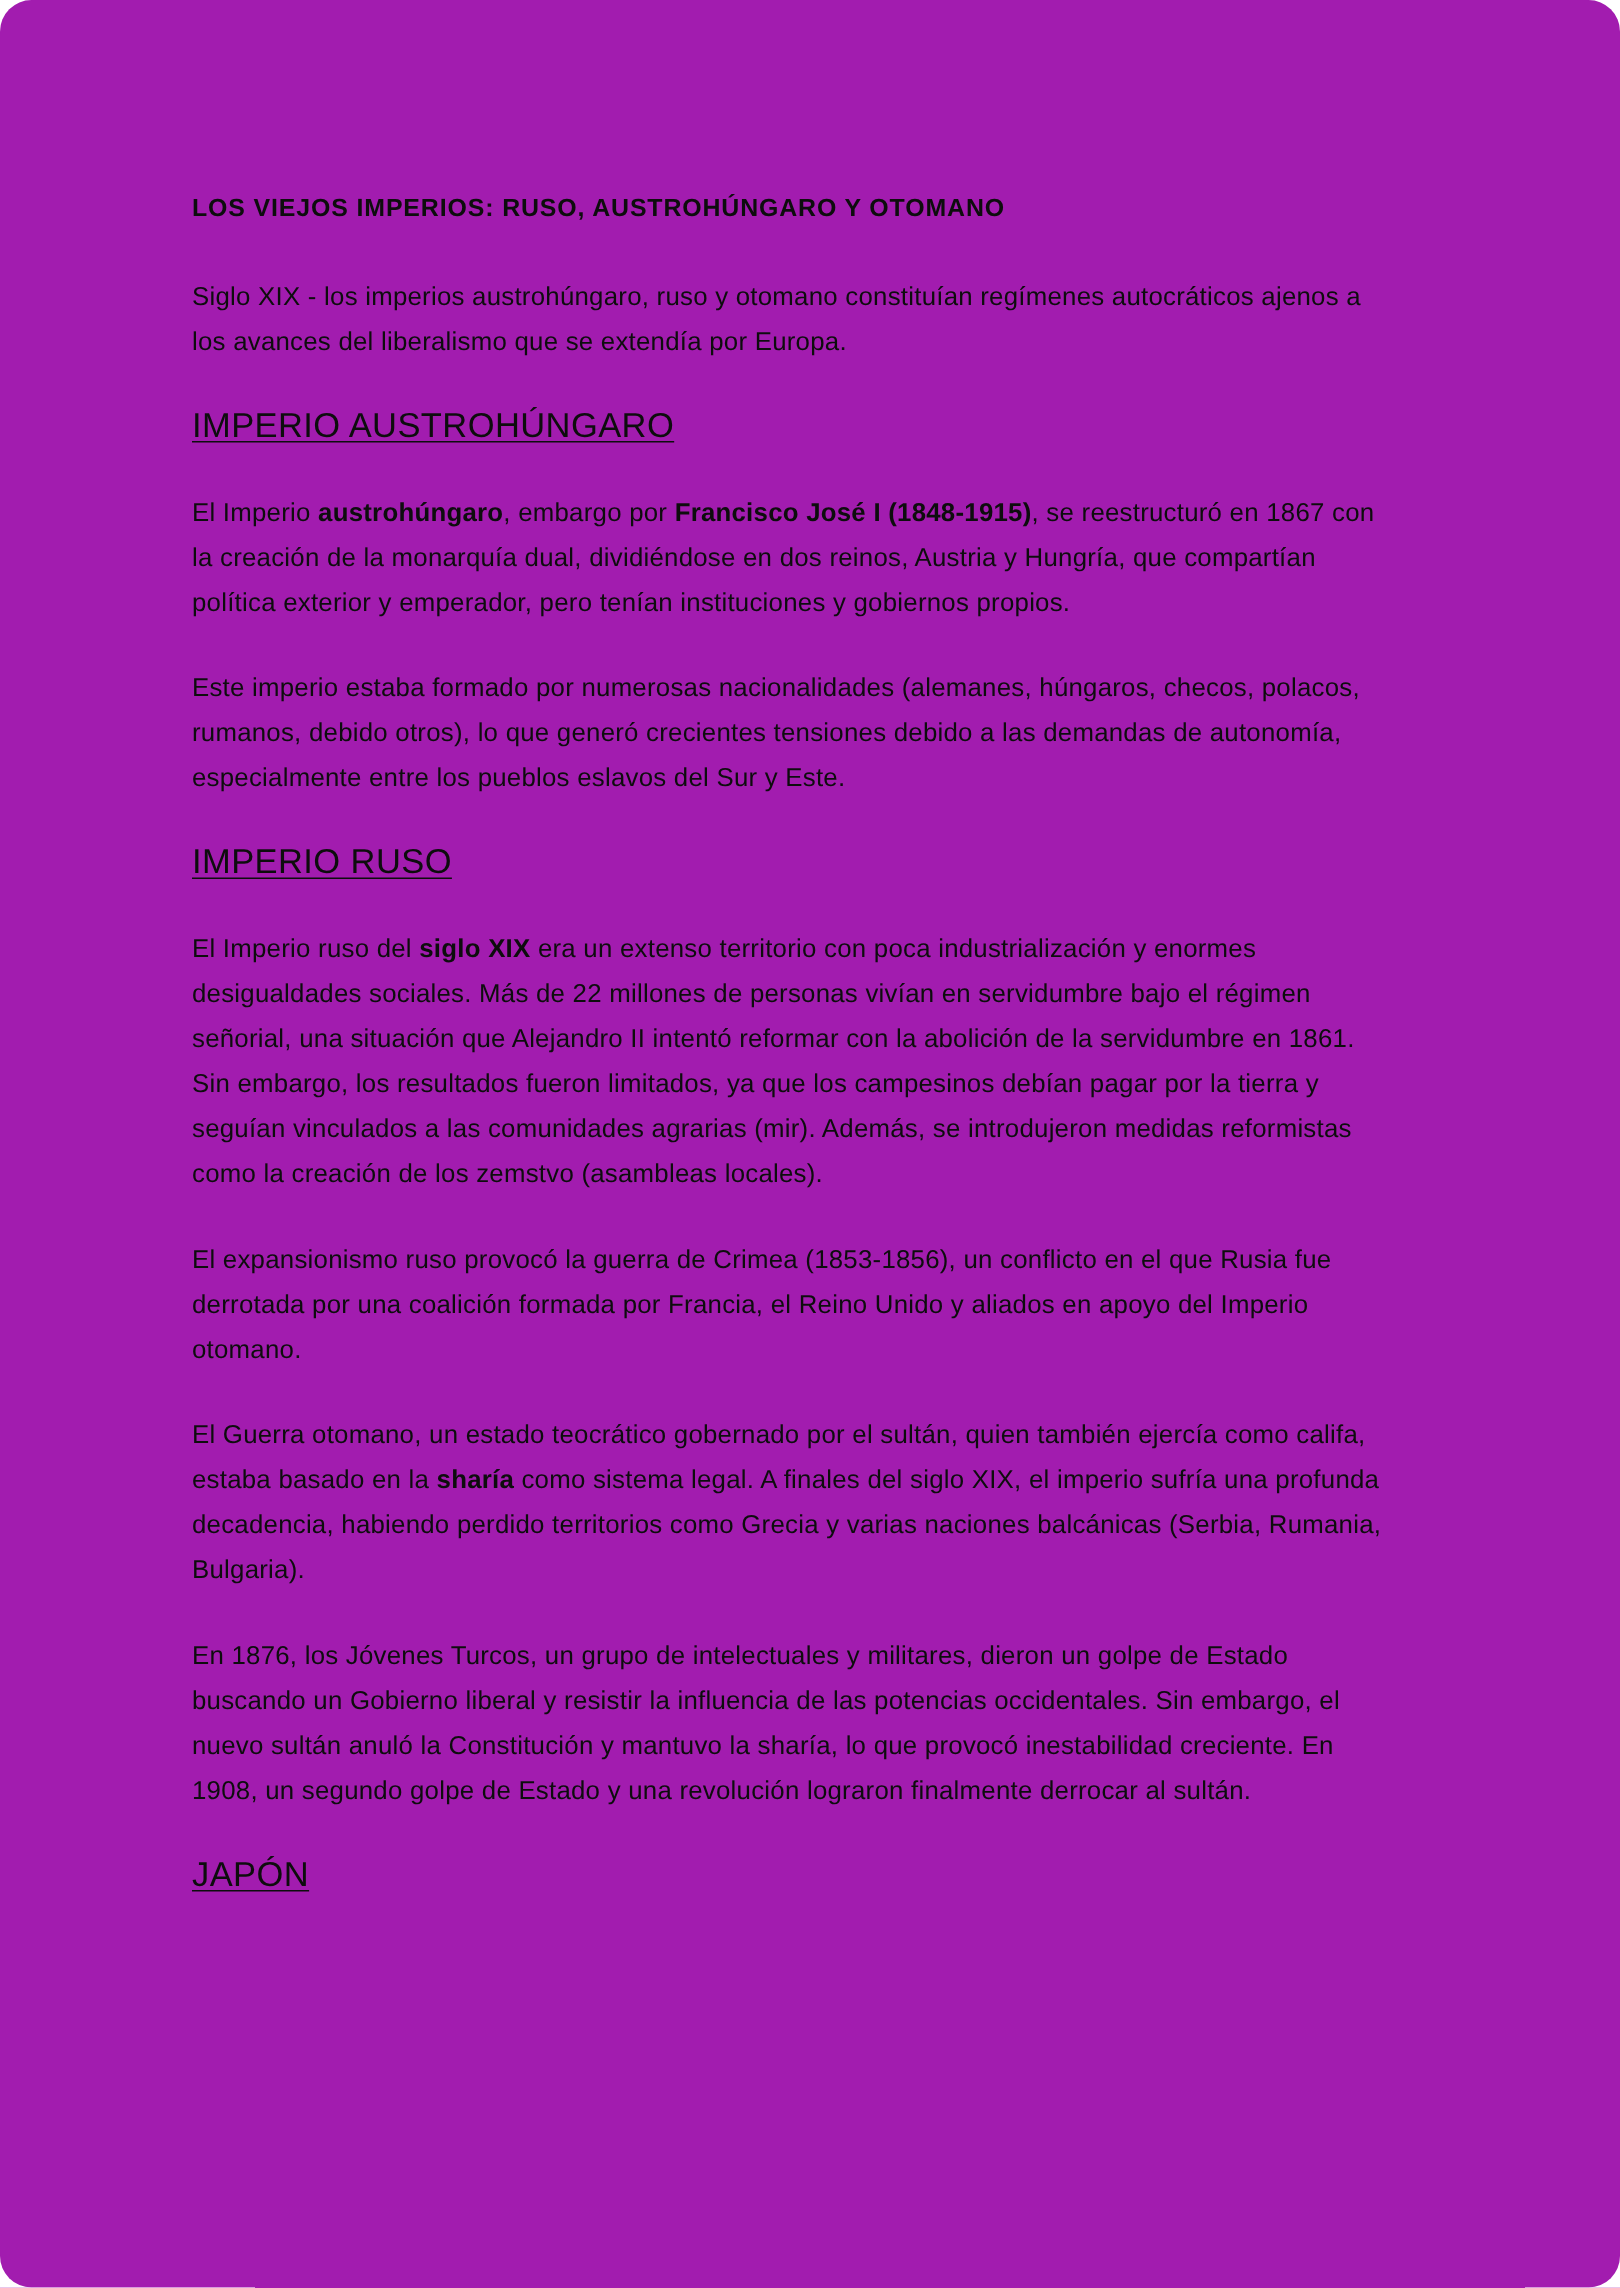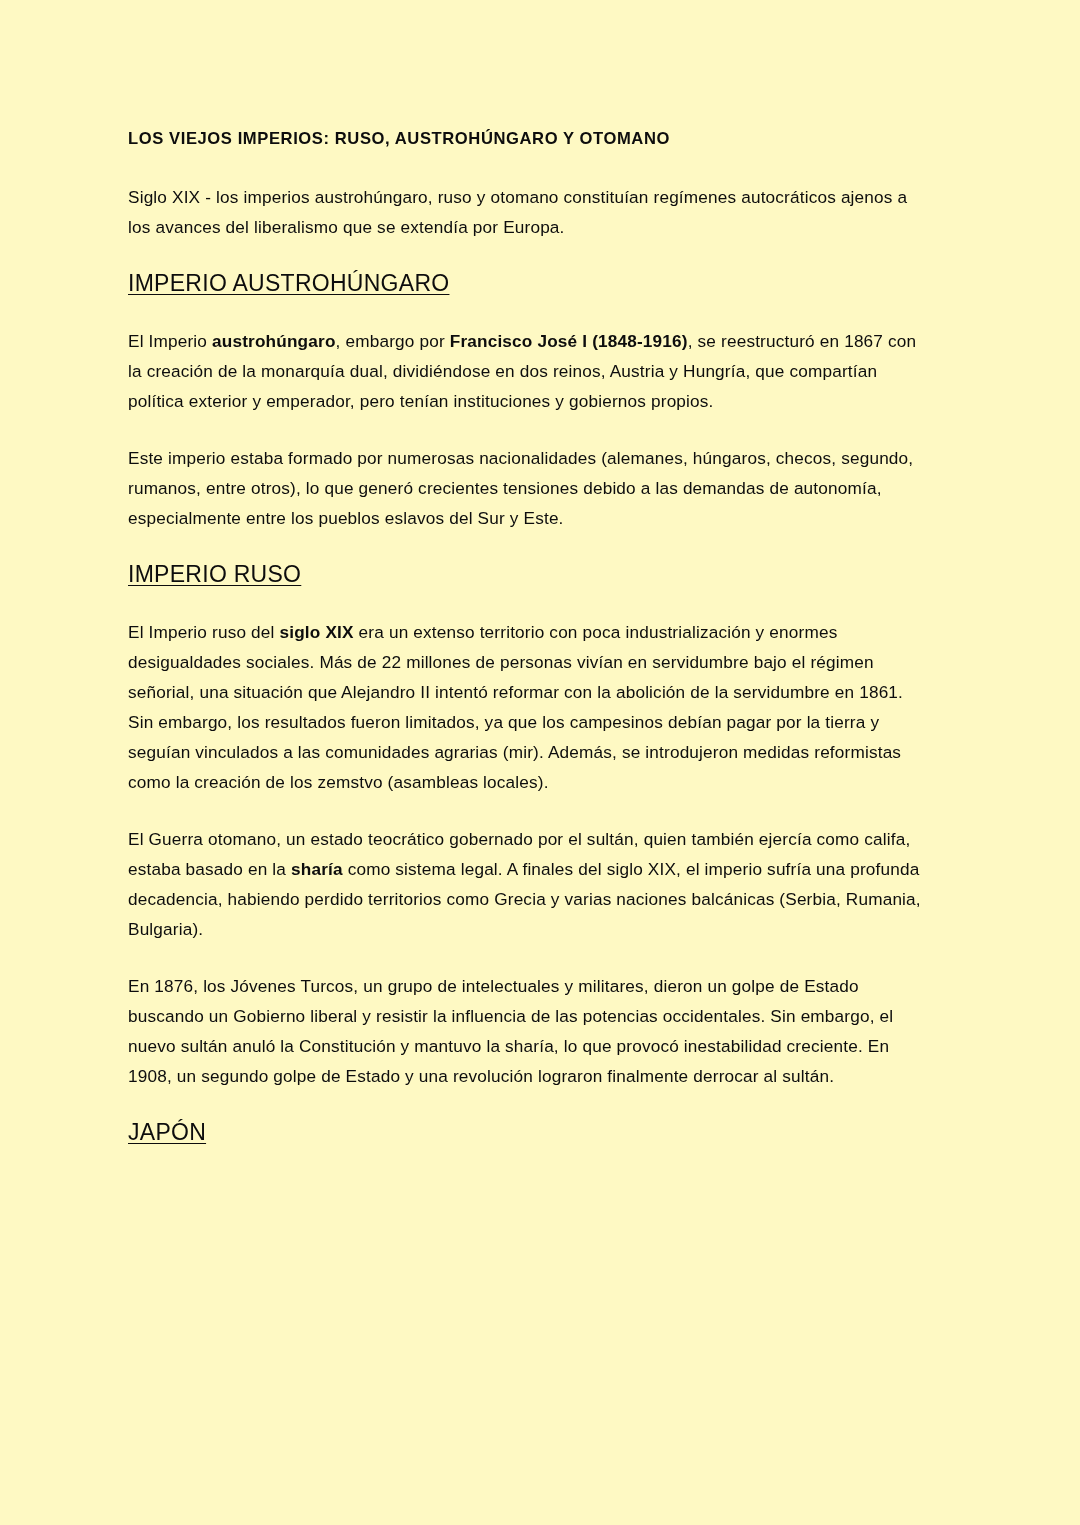--- a/index.html
+++ b/index.html
@@ -5,23 +5,24 @@
 <style>
   html, body {
     margin: 0;
     padding: 0;
     background: #ffffff;
   }
   .page {
     position: relative;
     width: 1080px;
     height: 1525px;
-    background: #fef9c3;
+    background: #a21caf;
     box-sizing: border-box;
     overflow: hidden;
+    border-radius: 21px;
   }
   .content {
     position: absolute;
     left: 128px;
     top: 125px;
     width: 810px;
   }
   .doc-block {
     font-family: "Liberation Sans", sans-serif;
     color: #0d0d0d;
@@ -73,34 +74,35 @@
 
     <h1 class="heading-main">LOS VIEJOS IMPERIOS: RUSO, AUSTROHÚNGARO Y OTOMANO</h1>
 
     <p class="para">Siglo XIX - los imperios austrohúngaro, ruso y otomano constituían regímenes autocráticos ajenos a los avances del liberalismo que se extendía por Europa.</p>
 
     <div class="heading-sub">
       <span class="u">IMPERIO AUSTROHÚNGARO</span>
     </div>
 
     <p class="para">
-      <span>El Imperio </span><b>austrohúngaro</b><span>, embargo por </span><b>Francisco José I (1848-1916)</b><span>, se reestructuró en 1867 con la creación de la monarquía dual, dividiéndose en dos reinos, Austria y Hungría, que compartían política exterior y emperador, pero tenían instituciones y gobiernos propios.</span>
+      <span>El Imperio </span><b>austrohúngaro</b><span>, embargo por </span><b>Francisco José I (1848-1915)</b><span>, se reestructuró en 1867 con la creación de la monarquía dual, dividiéndose en dos reinos, Austria y Hungría, que compartían política exterior y emperador, pero tenían instituciones y gobiernos propios.</span>
     </p>
 
-    <p class="para">Este imperio estaba formado por numerosas nacionalidades (alemanes, húngaros, checos, segundo, rumanos, entre otros), lo que generó crecientes tensiones debido a las demandas de autonomía, especialmente entre los pueblos eslavos del Sur y Este.</p>
+    <p class="para">Este imperio estaba formado por numerosas nacionalidades (alemanes, húngaros, checos, polacos, rumanos, debido otros), lo que generó crecientes tensiones debido a las demandas de autonomía, especialmente entre los pueblos eslavos del Sur y Este.</p>
 
 
     <div class="heading-sub">
       <span class="u">IMPERIO RUSO</span>
     </div>
 
     <p class="para">
       <span>El Imperio ruso del </span><b>siglo XIX</b><span> era un extenso territorio con poca industrialización y enormes desigualdades sociales. Más de 22 millones de personas vivían en servidumbre bajo el régimen señorial, una situación que Alejandro II intentó reformar con la abolición de la servidumbre en 1861. Sin embargo, los resultados fueron limitados, ya que los campesinos debían pagar por la tierra y seguían vinculados a las comunidades agrarias (mir). Además, se introdujeron medidas reformistas como la creación de los zemstvo (asambleas locales).</span>
     </p>
 
+    <p class="para">El expansionismo ruso provocó la guerra de Crimea (1853-1856), un conflicto en el que Rusia fue derrotada por una coalición formada por Francia, el Reino Unido y aliados en apoyo del Imperio otomano.</p>
 
 
     <p class="para">
       <span>El Guerra otomano, un estado teocrático gobernado por el sultán, quien también ejercía como califa, estaba basado en la </span><b>sharía</b><span> como sistema legal. A finales del siglo XIX, el imperio sufría una profunda decadencia, habiendo perdido territorios como Grecia y varias naciones balcánicas (Serbia, Rumania, Bulgaria).</span>
     </p>
 
     <p class="para">En 1876, los Jóvenes Turcos, un grupo de intelectuales y militares, dieron un golpe de Estado buscando un Gobierno liberal y resistir la influencia de las potencias occidentales. Sin embargo, el nuevo sultán anuló la Constitución y mantuvo la sharía, lo que provocó inestabilidad creciente. En 1908, un segundo golpe de Estado y una revolución lograron finalmente derrocar al sultán.</p>
 
 
     <div class="heading-sub">

